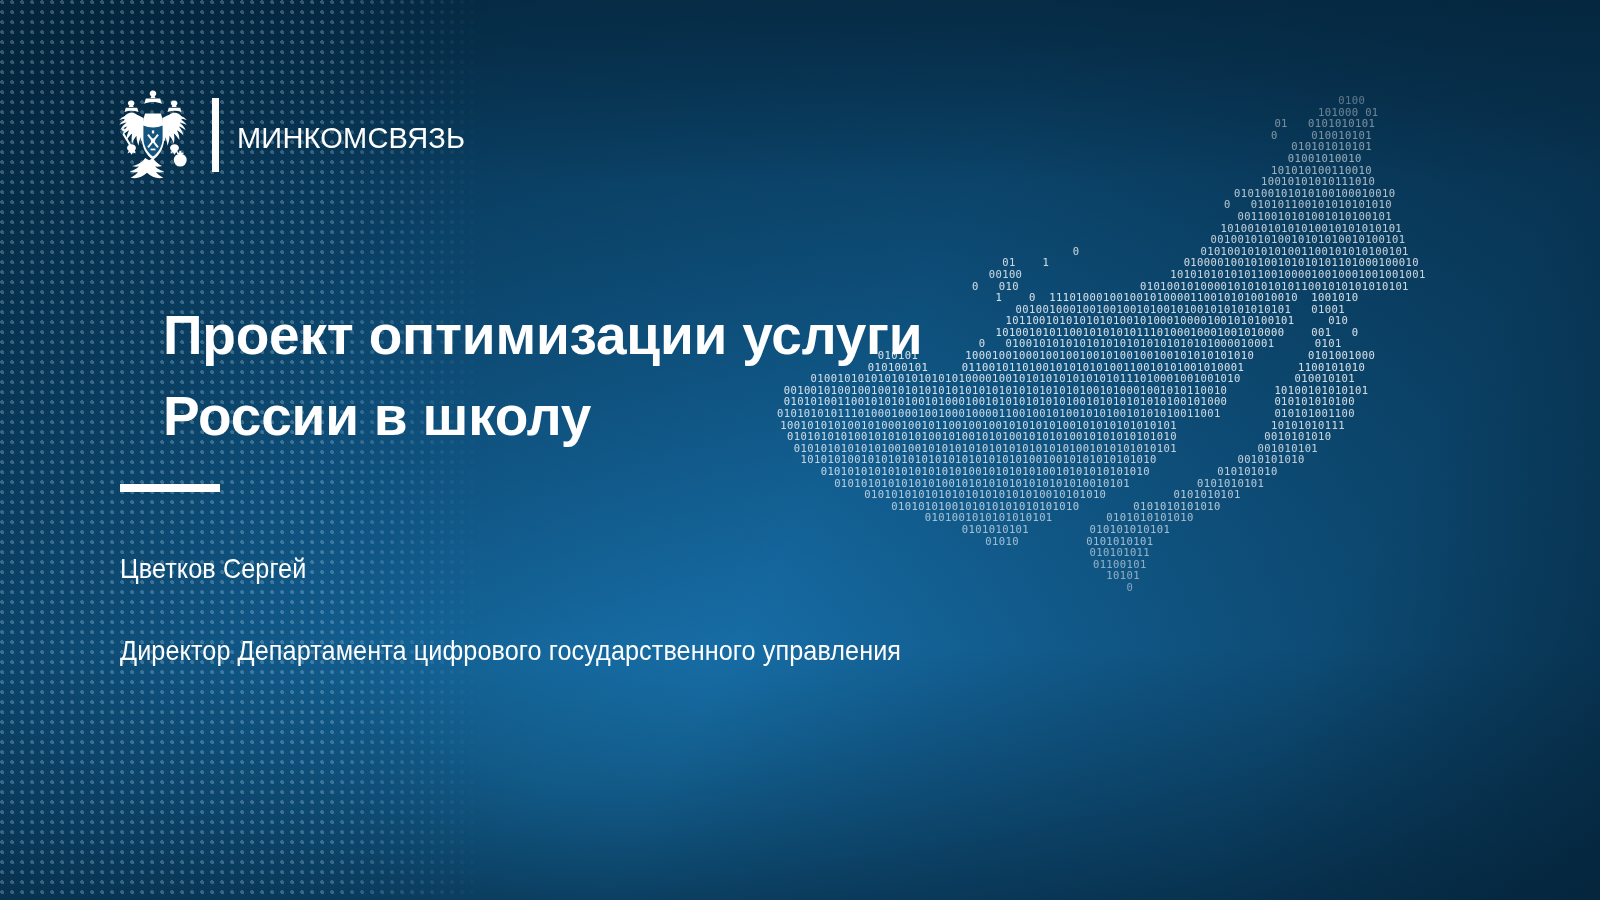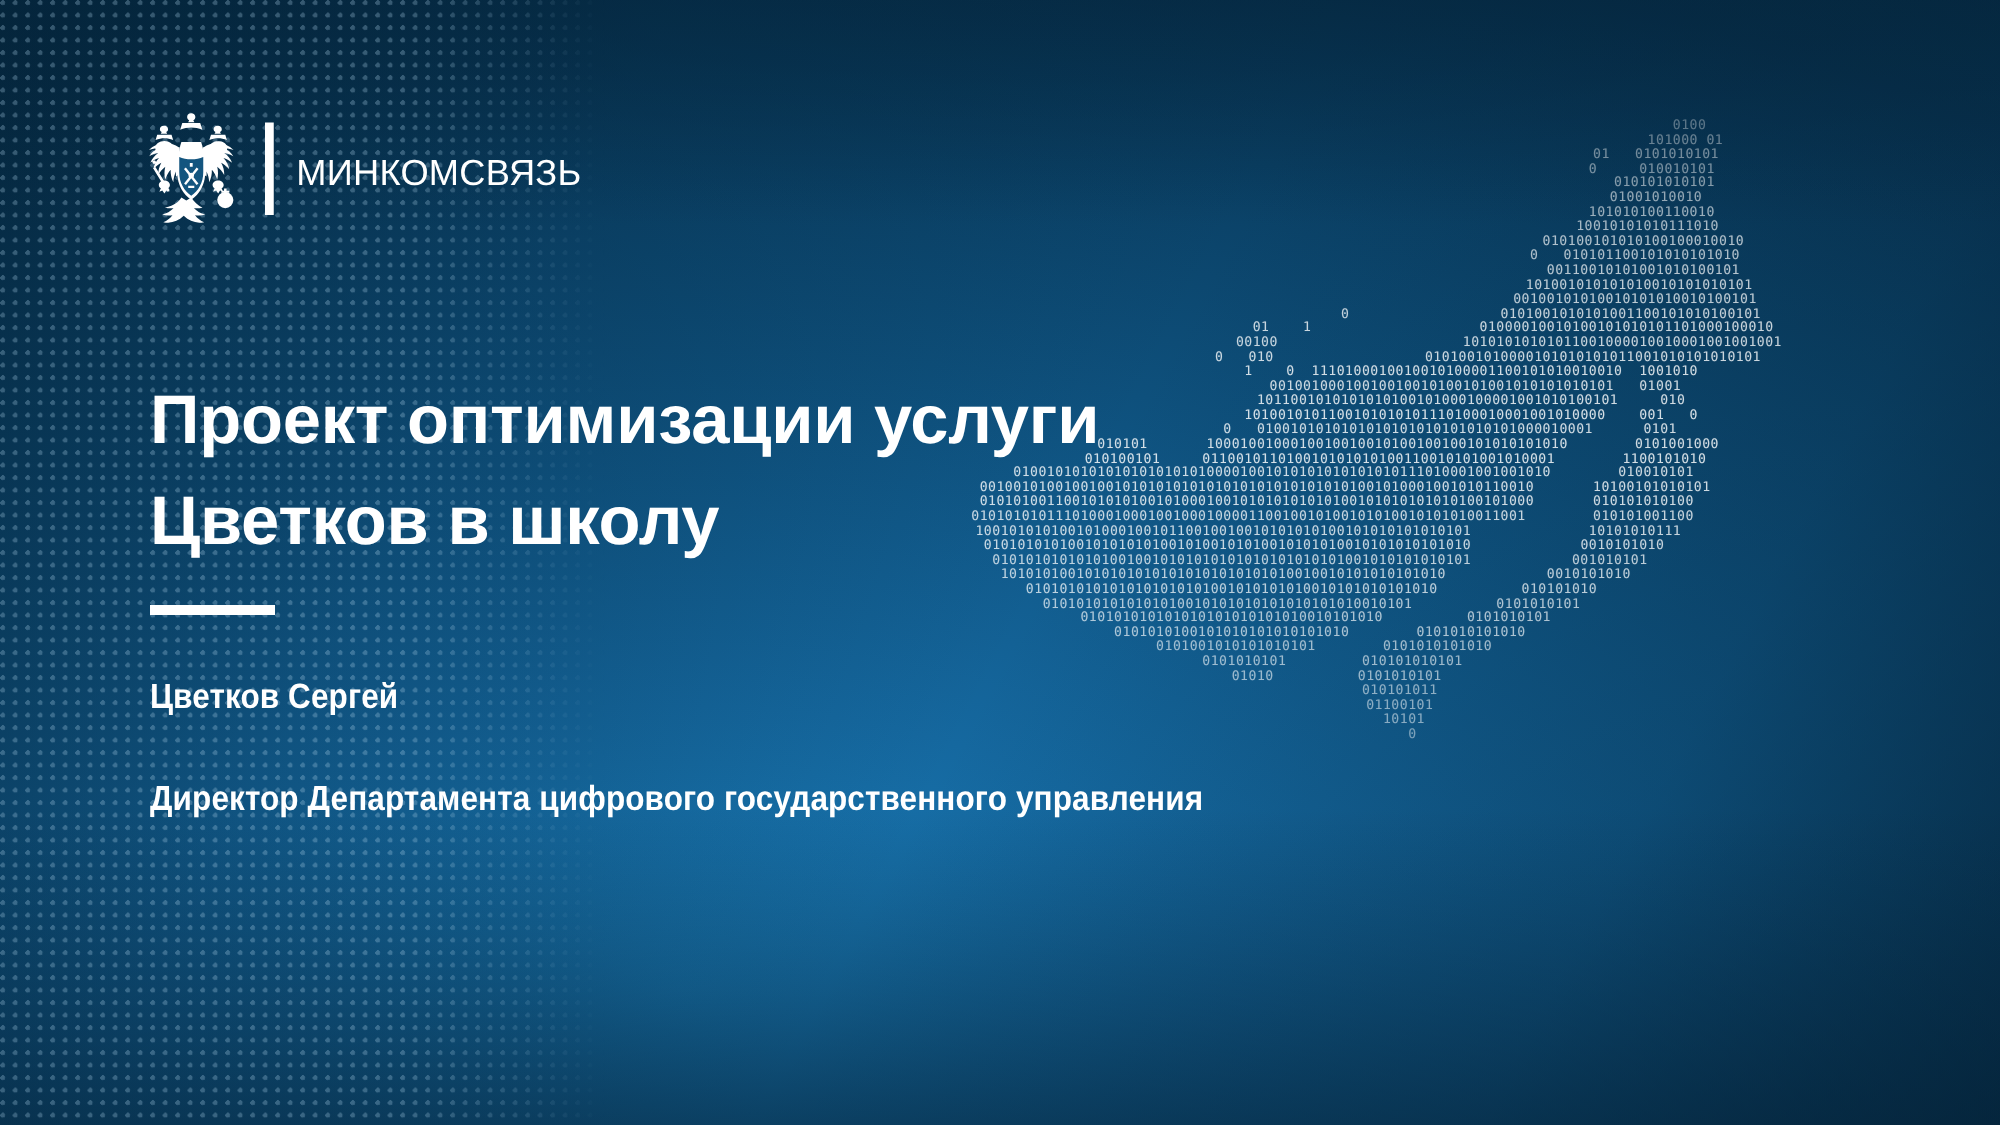--- a/index.html
+++ b/index.html
@@ -114,40 +114,40 @@
     position: absolute;
     left: 120px;
     top: 295px;
     width: 900px;
     color: #ffffff;
     font-size: 55px;
     font-weight: bold;
     line-height: 1.47;
     letter-spacing: -0.2px;
   }
-  .headline-line { display: block; white-space: nowrap; }
+  .headline-line { display: block; white-space: nowrap; margin-left: 43px; }
 
   
   .divider {
     position: absolute;
     left: 120px;
     top: 484px;
     width: 100px;
     height: 8px;
     background: #ffffff;
   }
 
   
   .speaker {
     position: absolute;
     left: 120px;
-    top: 540px;
+    top: 552px;
     width: 1000px;
     color: #ffffff;
-    font-weight: bold;
+    font-weight: normal;
   }
   .speaker-name {
     display: block;
     font-size: 28px;
     line-height: 1.2;
     letter-spacing: 0.1px;
     transform: scaleX(0.90);
     transform-origin: left center;
   }
   .speaker-role {
@@ -219,21 +219,21 @@
       </g>
     </svg>
     <div class="logo-rule"></div>
     <div class="logo-text">
       <span class="logo-line">Минкомсвязь</span>
     </div>
   </div>
 
   <div class="headline">
     <span class="headline-line">Проект оптимизации услуги</span>
-    <span class="headline-line">Цветков в школу</span>
+    <span class="headline-line">России в школу</span>
   </div>
 
   <div class="divider"></div>
 
   <div class="speaker">
     <span class="speaker-name">Цветков Сергей</span>
     <span class="speaker-role">Директор Департамента цифрового государственного управления</span>
   </div>
 
 </div>

